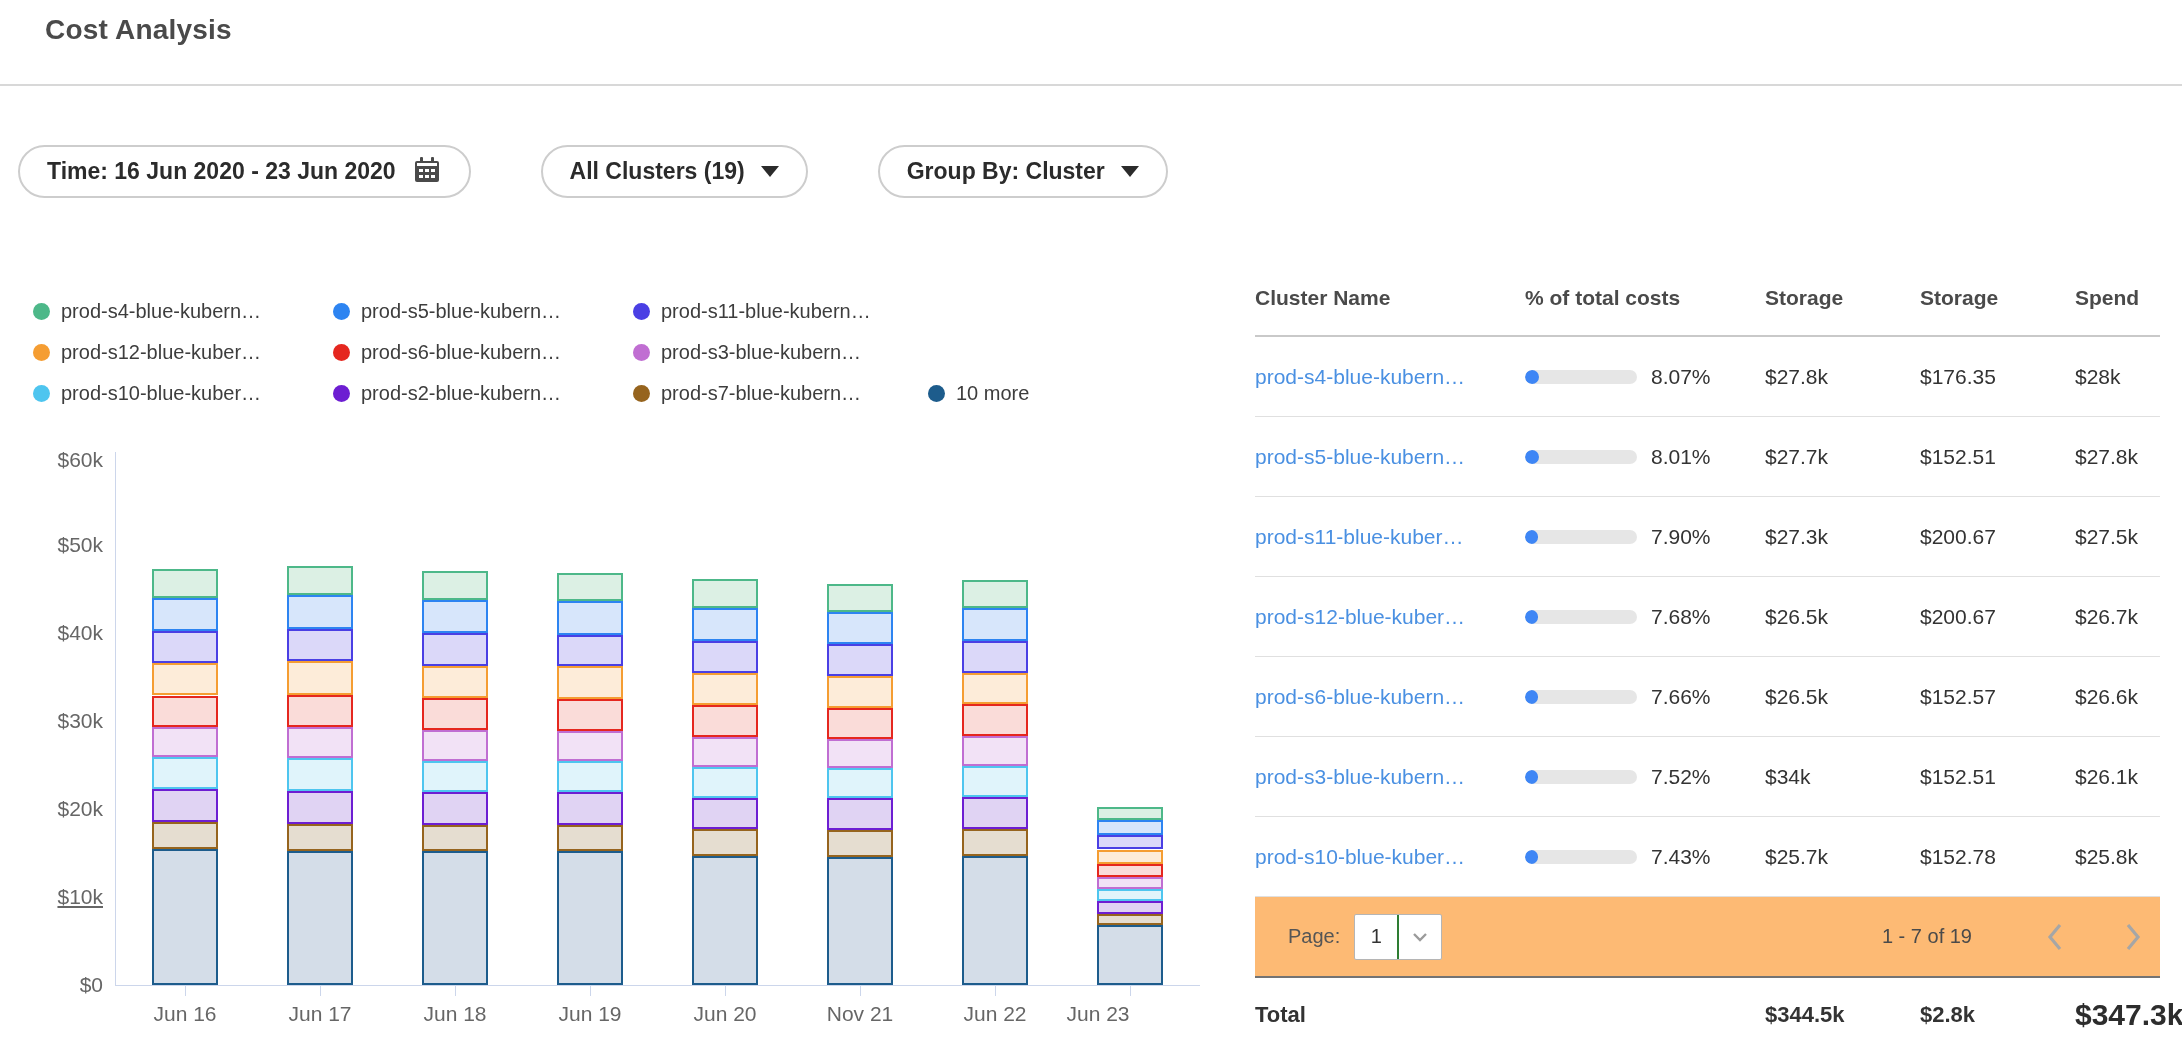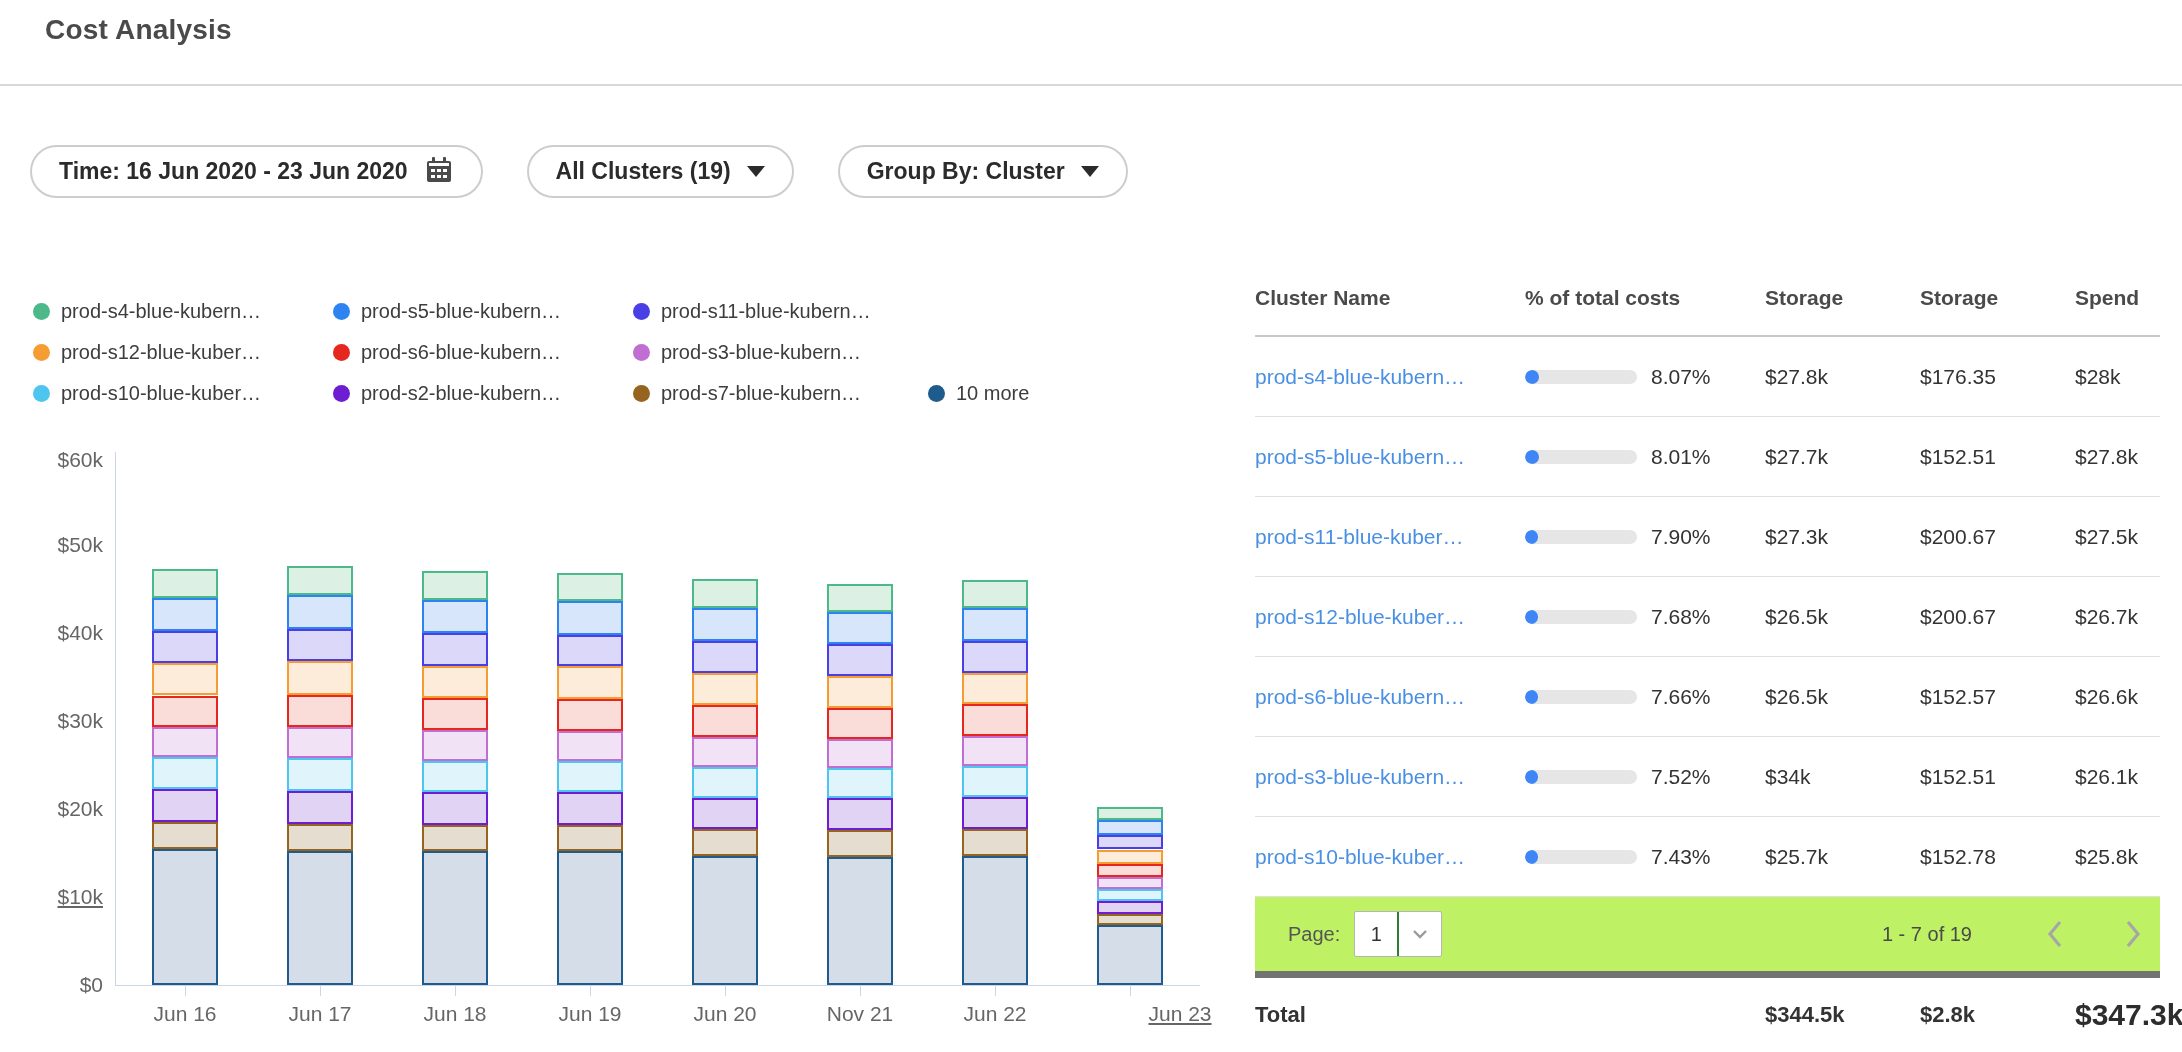--- a/index.html
+++ b/index.html
@@ -5,21 +5,21 @@
   * { margin:0; padding:0; box-sizing:border-box; }
   html,body { background:#fff; }
   body { font-family:"Liberation Sans", sans-serif; color:#333; }
   #app { position:relative; width:2182px; height:1052px; background:#fff; overflow:hidden; }
 
   
   .page-title { position:absolute; left:45px; top:14px; font-size:28px; font-weight:600; color:#4a4a4a; letter-spacing:.2px; }
   .header-divider { position:absolute; left:0; top:84px; width:2182px; height:2px; background:#d8d8d8; }
 
   
-  .filters { position:absolute; left:30px; top:145px; display:flex; gap:44px; }
+  .filters { position:absolute; left:18px; top:145px; display:flex; gap:70px; }
   .pill { display:inline-flex; align-items:center; gap:16px; height:53px; padding:0 27px;
           border:2px solid #cdcdcd; border-radius:28px; background:#fff; cursor:pointer; }
   .pill-label { font-size:23px; font-weight:700; color:#2b2b2b; white-space:nowrap; }
   .caret-down { width:0; height:0; border-left:9px solid transparent; border-right:9px solid transparent; border-top:11px solid #2b2b2b; }
   .cal-icon { display:inline-block; }
 
   
   .legend { position:absolute; left:33px; top:296px; width:1180px; height:120px; }
   .legend-item { position:absolute; display:flex; align-items:center; gap:11px; height:30px; cursor:pointer; }
   .legend-dot { width:17px; height:17px; border-radius:50%; flex:0 0 auto; }
@@ -40,21 +40,21 @@
   .thead { height:77px; border-bottom:2px solid #c9c9c9; }
   .th { font-size:21px; font-weight:600; color:#4a4a4a; }
   .trow { height:80px; border-bottom:1px solid #e0e0e0; }
   .cluster-link { font-size:21px; color:#4a90e2; cursor:pointer; white-space:nowrap; }
   .pct-cell { display:flex; align-items:center; gap:14px; }
   .pct-track { width:112px; height:14px; border-radius:7px; background:#e6e6e6; overflow:hidden; }
   .pct-fill { height:14px; border-radius:7px; }
   .num { font-size:21px; color:#333; }
 
   
-  .pagbar { height:81px; background:#bef264; border-bottom:7px solid #737373; display:flex; align-items:center; padding:0 16px 0 33px; }
+  .pagbar { height:81px; background:#fdba74; border-bottom:2px solid #737373; display:flex; align-items:center; padding:0 16px 0 33px; }
   .page-label { font-size:20px; color:#555; }
   .page-select { margin-left:14px; width:88px; height:46px; background:#fff; border:1px solid #b5b5b5; border-radius:2px;
                  display:flex; align-items:stretch; cursor:pointer; }
   .page-select .val { width:42px; display:flex; align-items:center; justify-content:center; font-size:20px; color:#333; }
   .page-select .green-div { width:2px; background:#2e7d32; }
   .page-select .chev { flex:1; display:flex; align-items:center; justify-content:center; }
   .range-label { margin-left:auto; font-size:20px; color:#4a4a4a; }
   .nav-btn { background:none; border:none; cursor:pointer; display:flex; align-items:center; padding:0; }
   .nav-prev { margin-left:72px; }
   .nav-next { margin-left:56px; }
@@ -247,21 +247,21 @@
         <div class="bar-seg" style="left: 1097px; bottom: 126.84px; height: 11.44px; background: rgb(229, 221, 208); border-color: rgb(150, 100, 30);"></div>
         <div class="bar-seg" style="left: 1097px; bottom: 138.28px; height: 13.2px; background: rgb(224, 211, 243); border-color: rgb(109, 30, 210);"></div>
         <div class="bar-seg" style="left: 1097px; bottom: 151.48px; height: 11.44px; background: rgb(224, 244, 251); border-color: rgb(78, 197, 239);"></div>
         <div class="bar-seg" style="left: 1097px; bottom: 162.92px; height: 12.32px; background: rgb(242, 226, 246); border-color: rgb(192, 110, 210);"></div>
         <div class="bar-seg" style="left: 1097px; bottom: 175.24px; height: 12.32px; background: rgb(250, 220, 217); border-color: rgb(229, 39, 31);"></div>
         <div class="bar-seg" style="left: 1097px; bottom: 187.56px; height: 14.96px; background: rgb(253, 236, 217); border-color: rgb(245, 157, 50);"></div>
         <div class="bar-seg" style="left: 1097px; bottom: 202.52px; height: 14.08px; background: rgb(219, 216, 249); border-color: rgb(74, 63, 228);"></div>
         <div class="bar-seg" style="left: 1097px; bottom: 216.6px; height: 14.96px; background: rgb(215, 230, 251); border-color: rgb(45, 132, 241);"></div>
         <div class="bar-seg" style="left: 1097px; bottom: 231.56px; height: 13.2px; background: rgb(220, 240, 228); border-color: rgb(77, 184, 137);"></div>
         <div class="xtick" style="left: 1130px;"></div>
-        <div class="xlabel" style="left: 1120px; text-decoration: underline;">Jun 23</div>
+        <div class="xlabel" style="left: 1038px;">Jun 23</div>
       </div>
   </div>
 
   <div class="table">
     <div class="tgrid thead">
       <div class="th">Cluster Name</div>
       <div class="th">% of total costs</div>
       <div class="th">Storage</div>
       <div class="th">Storage</div>
       <div class="th">Spend</div>

